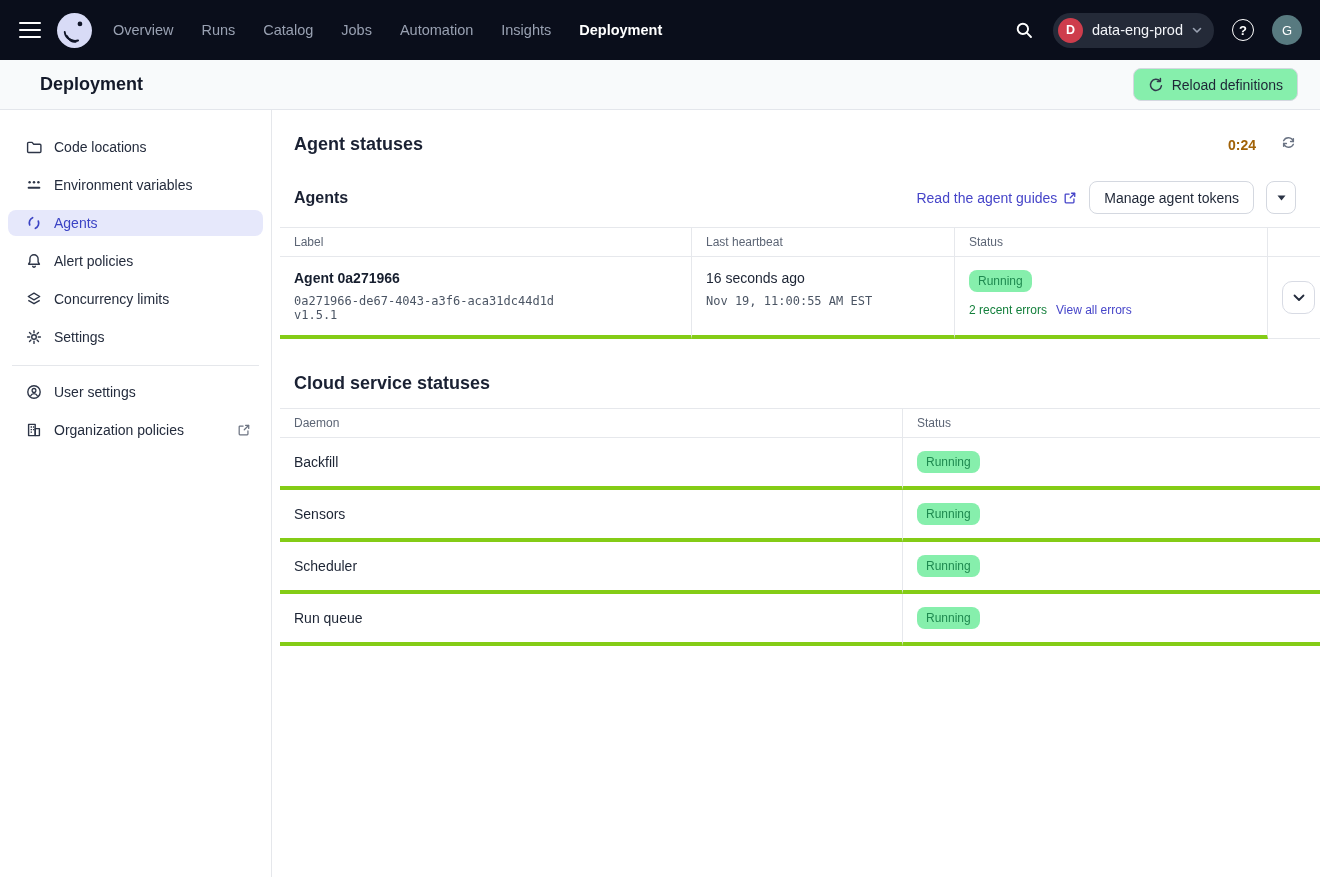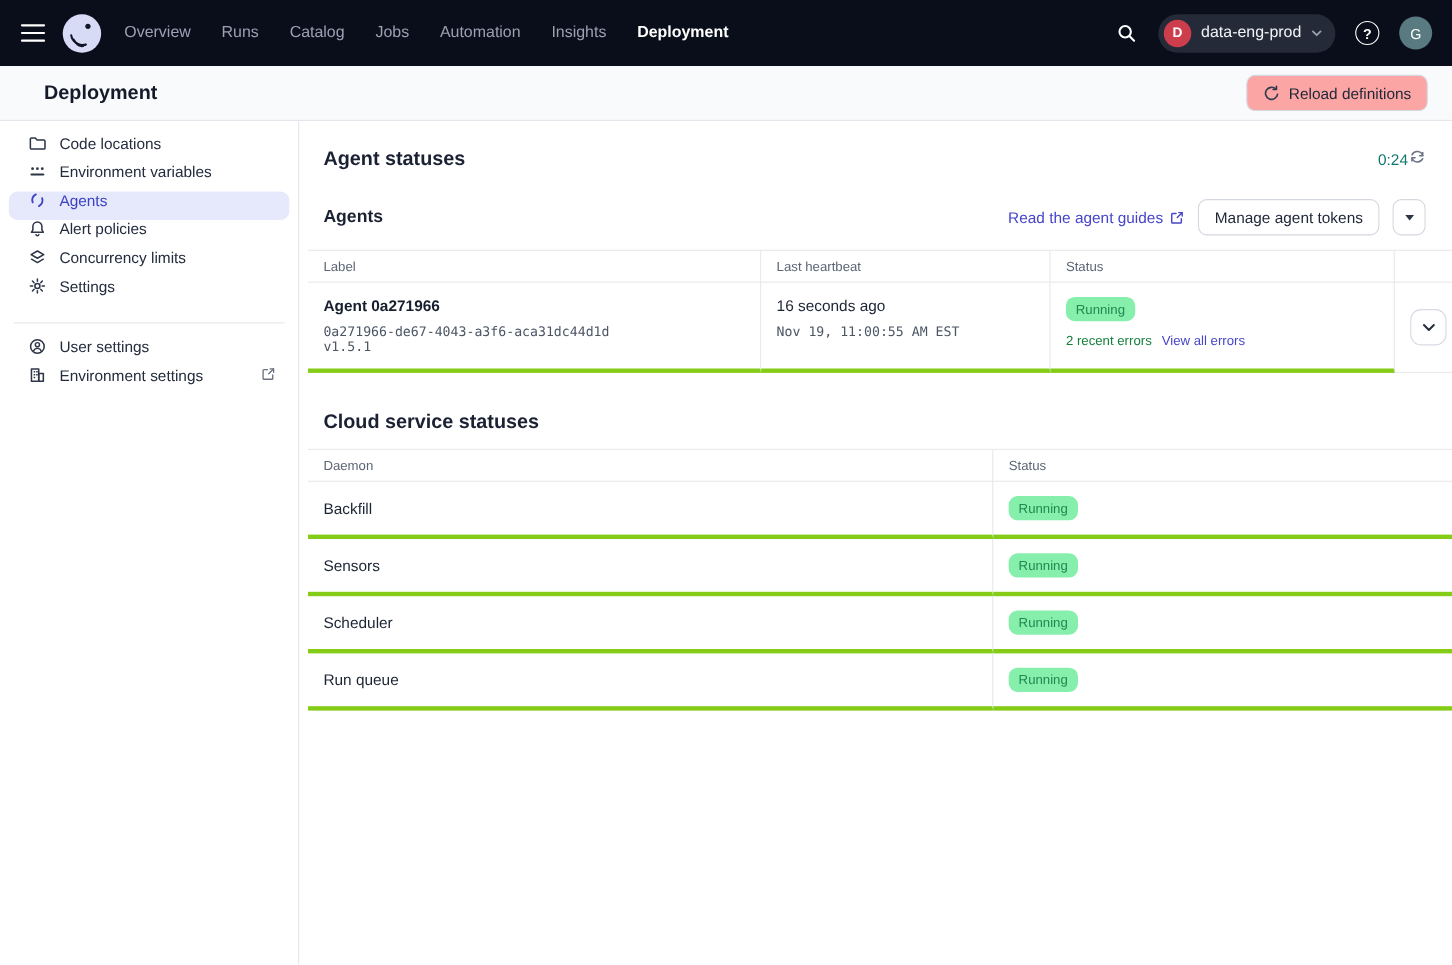--- a/index.html
+++ b/index.html
@@ -26,40 +26,40 @@
   .help-btn { width:30px; height:30px; }
   .help-circle { width:22px; height:22px; border:1.7px solid #fff; border-radius:50%;
     color:#fff; font-size:13px; font-weight:700; display:flex; align-items:center; justify-content:center; }
   .avatar { width:30px; height:30px; border-radius:50%; background:#587a80; color:#fff;
     font-size:13px; font-weight:500; display:flex; align-items:center; justify-content:center; border:none; cursor:pointer; }
 
   
   .page-header { height:50px; background:#f8fafb; border-bottom:1px solid #e3e6eb;
     display:flex; align-items:center; padding:0 22px 0 40px; }
   .page-title { font-size:18px; font-weight:700; color:#141a2a; }
-  .reload-btn { margin-left:auto; display:flex; align-items:center; gap:8px; background:#fca5a5;
+  .reload-btn { margin-left:auto; display:flex; align-items:center; gap:8px; background:#86efac;
     border:1px solid #d4d8e0; border-radius:8px; height:33px; padding:0 14px;
     font-size:14px; color:#1e2636; cursor:pointer; font-family:inherit; }
   .reload-btn svg { color:#323a4d; }
 
   
   .content { display:flex; height:767px; }
   .sidebar { width:272px; border-right:1px solid #e5e7eb; padding-top:12px; flex-shrink:0; }
-  .side-item { display:flex; align-items:flex-start; gap:12px; height:26px; margin:0 8px;
+  .side-item { display:flex; align-items:center; gap:12px; height:26px; margin:12px 8px;
     padding:0 12px 0 18px; border-radius:8px; font-size:14px; color:#242c3d; cursor:pointer; }
   .side-item .sicon { display:flex; align-items:center; color:#2d3547; }
   .side-item.active { background:#e6e8fb; color:#3b43c4; font-weight:500; }
   .side-item.active .sicon { color:#3b43c4; }
   .side-divider { height:1px; background:#e5e7eb; margin:15px 12px 13px 12px; }
   .side-ext { margin-left:auto; color:#6b7280; display:flex; align-items:center; }
 
   .main { flex:1; padding:24px 0 0 8px; overflow:hidden; }
   .section-head { display:flex; align-items:center; margin:0 24px 0 14px; }
   .h-title { font-size:18px; font-weight:700; color:#1a2133; }
-  .countdown-wrap { margin-left:auto; display:flex; align-items:center; gap:1px; color:#0f766e; }
+  .countdown-wrap { margin-left:auto; display:flex; align-items:center; gap:25px; color:#a16207;font-weight:bold; }
   .countdown { font-size:14px; }
   .refresh-btn { color:#6a7383; }
 
   .sub-head { display:flex; align-items:center; margin:26px 24px 0 14px; }
   .sub-title { font-size:16px; font-weight:700; color:#1a2133; }
   .sub-actions { margin-left:auto; display:flex; align-items:center; gap:12px;justify-content:center; }
   .guides-link { display:flex; align-items:center; gap:6px; color:#4645c9; font-size:14px;
     text-decoration:none; cursor:pointer; }
   .tokens-btn { background:#fff; border:1px solid #d4d8e0; border-radius:8px; height:33px;
     padding:0 14px; font-size:14px; color:#1e2636; cursor:pointer; font-family:inherit; }
@@ -223,21 +223,21 @@
       <span>User settings</span>
     </div>
     <div class="side-item">
       <span class="sicon">
         <svg width="16" height="16" viewBox="0 0 16 16">
           <rect x="2.6" y="2.4" width="6.6" height="11.2" fill="none" stroke="currentColor" stroke-width="1.4" stroke-linejoin="round"></rect>
           <rect x="9.2" y="6.6" width="4.2" height="7" fill="none" stroke="currentColor" stroke-width="1.4" stroke-linejoin="round"></rect>
           <path d="M4.6 5h1.4M6.9 5h1.4M4.6 7.6h1.4M6.9 7.6h1.4M4.6 10.2h1.4" stroke="currentColor" stroke-width="1.3"></path>
         </svg>
       </span>
-      <span>Environment settings</span>
+      <span>Organization policies</span>
       <span class="side-ext">
         <svg width="14" height="14" viewBox="0 0 16 16">
           <path d="M7 3.5H3.4c-.5 0-.9.4-.9.9v8.2c0 .5.4.9.9.9h8.2c.5 0 .9-.4.9-.9V9" fill="none" stroke="currentColor" stroke-width="1.4" stroke-linecap="round"></path>
           <path d="M9.8 2.6h3.6v3.6" fill="none" stroke="currentColor" stroke-width="1.4" stroke-linecap="round" stroke-linejoin="round"></path>
           <path d="M13.2 2.8 8.3 7.7" stroke="currentColor" stroke-width="1.4" stroke-linecap="round"></path>
         </svg>
       </span>
     </div>
   </aside>
 

